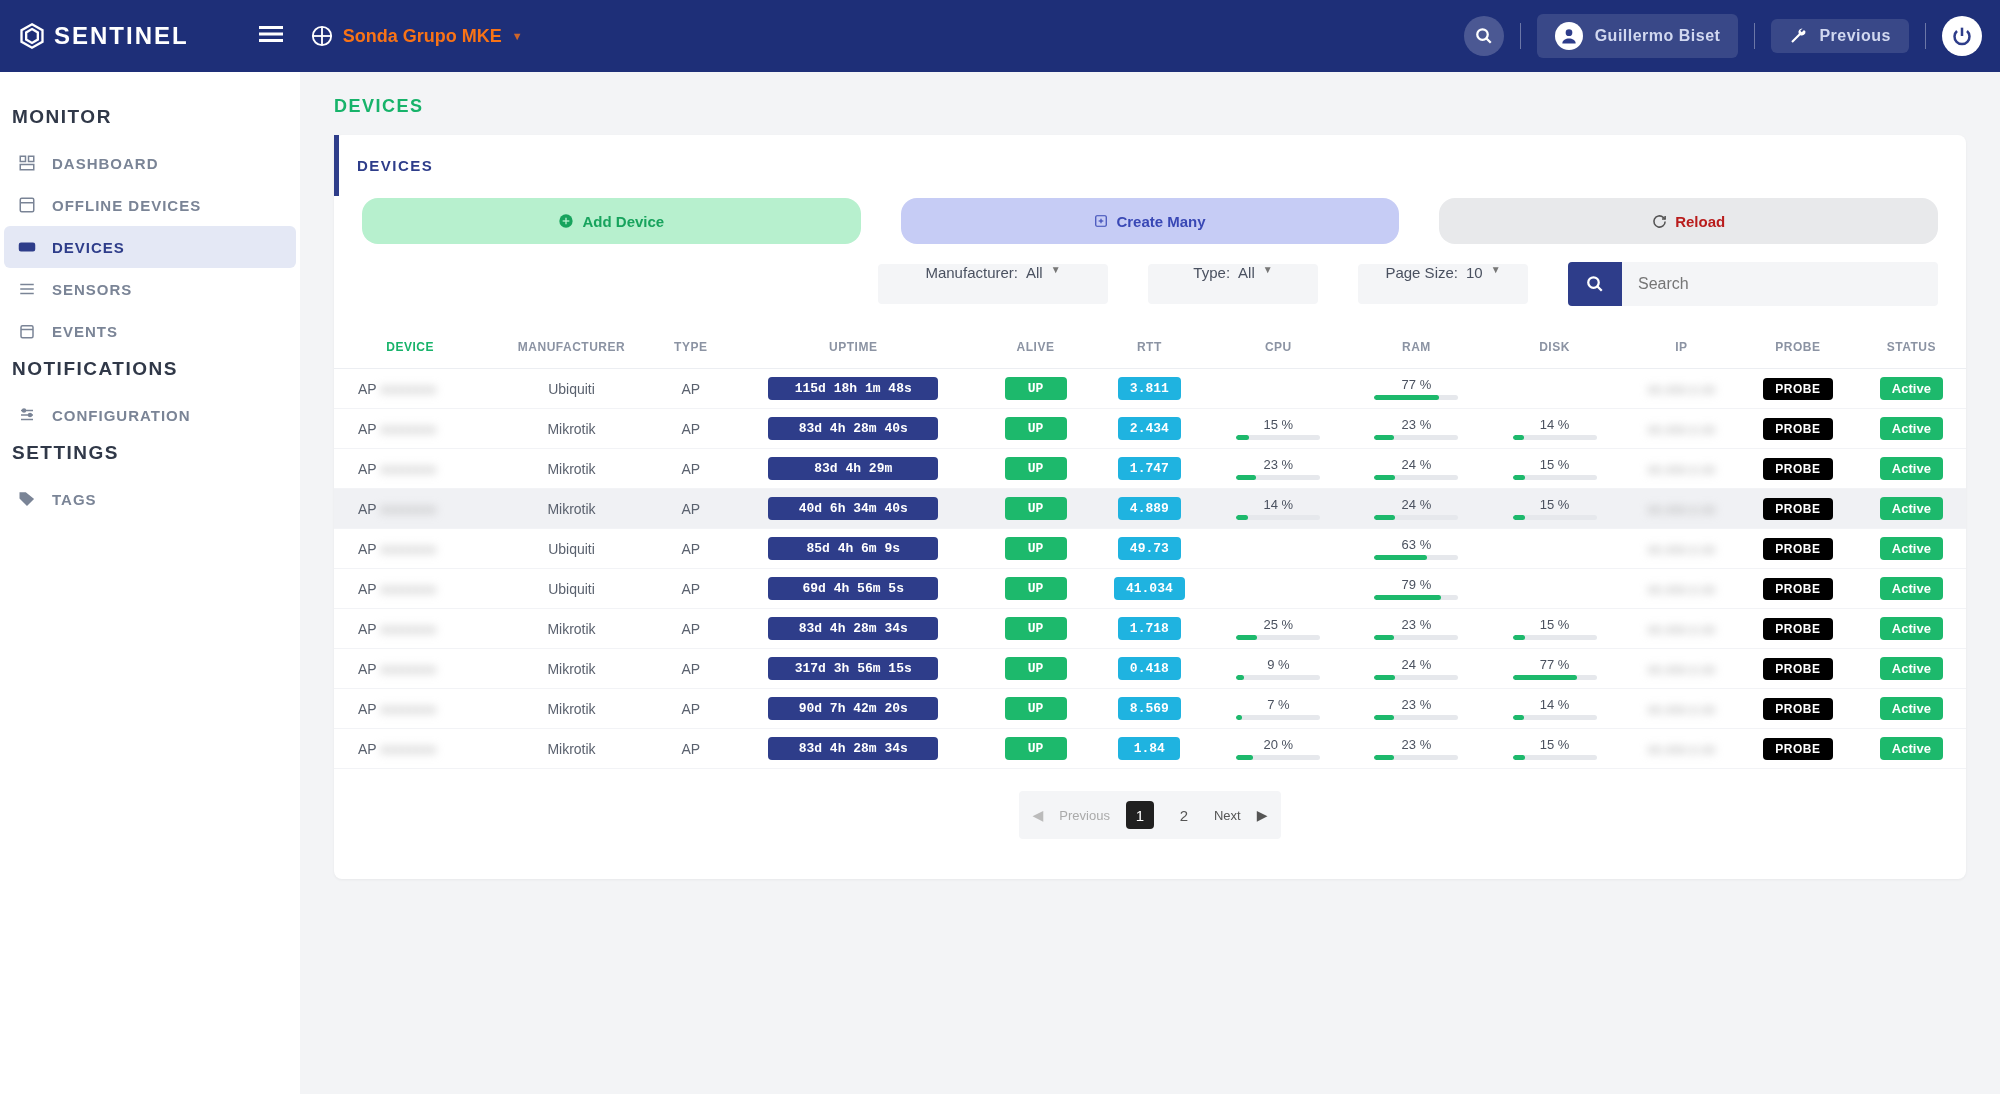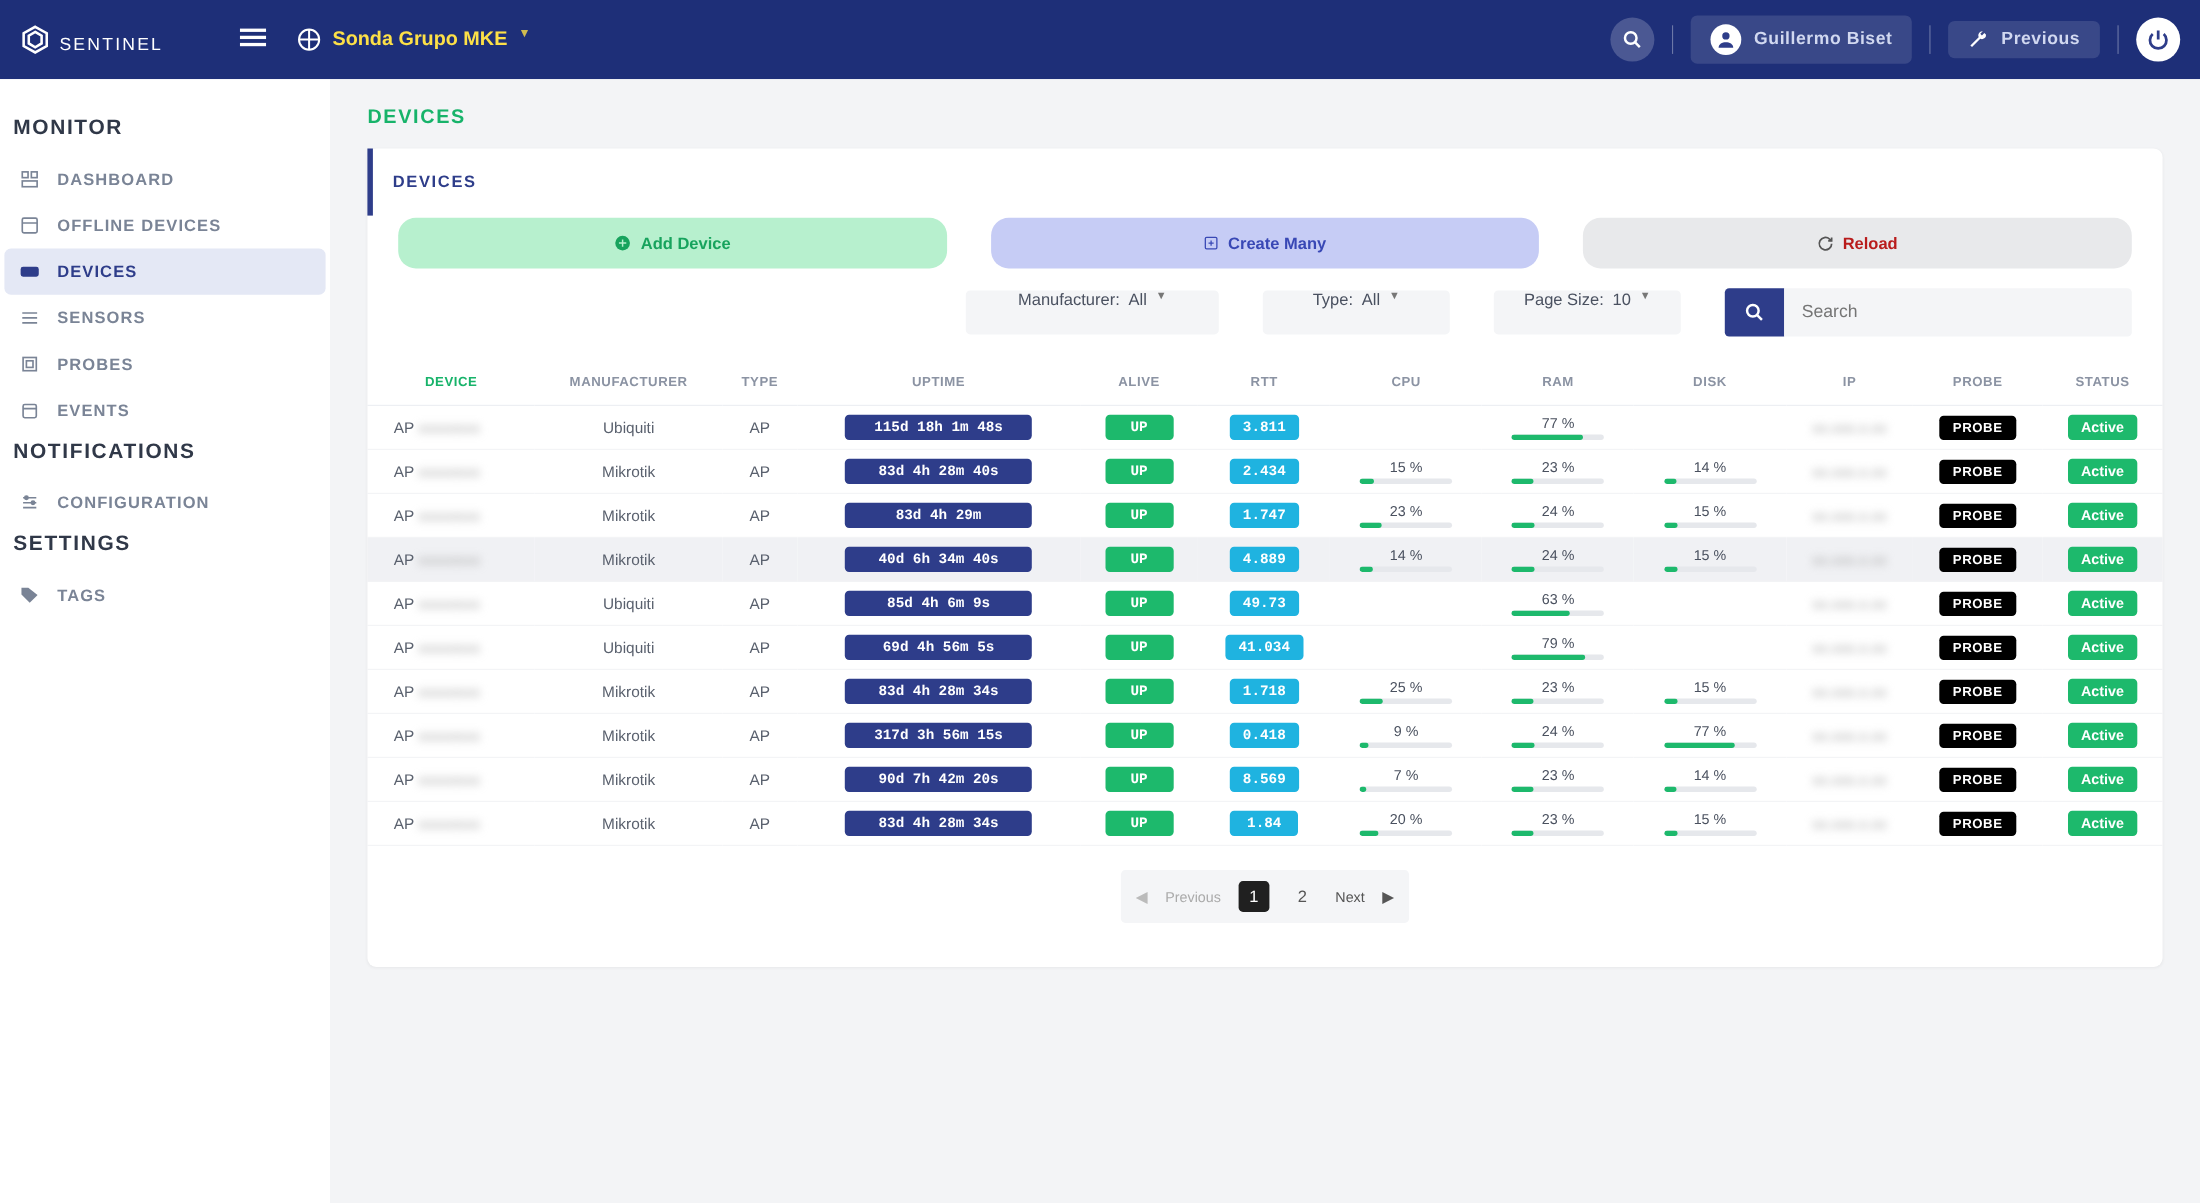--- a/index.html
+++ b/index.html
@@ -1,21 +1,21 @@
 <!DOCTYPE html>
 <html><head>
 <meta charset="utf-8">
 <style>
 *{box-sizing:border-box;margin:0;padding:0;font-family:Arial,Helvetica,sans-serif}
 body{background:#fff;color:#333}
 .topbar{background:#1e2f78;height:72px;display:flex;align-items:center;padding:0 18px;color:#fff}
-.logo{display:flex;align-items:flex-end;gap:8px;font-weight:400;letter-spacing:2px;font-size:16px}
+.logo{display:flex;align-items:flex-end;gap:8px;font-weight:700;letter-spacing:2px;font-size:24px}
 .logo svg{width:28px;height:28px}
 .hamburger{margin-left:70px;cursor:pointer}
-.probe-selector{margin-left:28px;display:flex;gap:10px;font-weight:600;font-size:18px;color:#fde047;cursor:pointer}
+.probe-selector{margin-left:28px;display:flex;align-items:center;gap:10px;font-weight:600;font-size:18px;color:#f97316;cursor:pointer}
 .probe-selector .caret{font-size:11px;opacity:.8}
 .spacer{flex:1}
 .tb-divider{width:1px;height:26px;background:rgba(255,255,255,.35);margin:0 16px}
 .tb-icon-btn{width:40px;height:40px;border-radius:50%;background:rgba(255,255,255,.2);display:flex;align-items:center;justify-content:center;cursor:pointer}
 .pill{background:rgba(255,255,255,.12);border-radius:6px;padding:8px 18px;display:flex;align-items:center;gap:12px;color:#d1d8f0;font-weight:600;letter-spacing:.5px;cursor:pointer}
 .pill .avatar{width:28px;height:28px;border-radius:50%;background:#fff;display:flex;align-items:center;justify-content:center}
 .power-btn{width:40px;height:40px;border-radius:50%;background:#fff;display:flex;align-items:center;justify-content:center;cursor:pointer}
 
 .layout{display:flex}
 .sidebar{width:300px;background:#fff;padding:28px 4px;min-height:calc(100vh - 72px)}
@@ -153,27 +153,20 @@
         </svg>
       <span>DEVICES</span>
       </div>
       <div class="nav-item ">
       <svg viewBox="0 0 24 24" fill="none" stroke="currentColor" stroke-width="2">
           <line x1="3" y1="6" x2="21" y2="6"></line>
           <line x1="3" y1="12" x2="21" y2="12"></line>
           <line x1="3" y1="18" x2="21" y2="18"></line>
         </svg>
       <span>SENSORS</span>
-      </div>
-      <div class="nav-item ">
-      <svg viewBox="0 0 24 24" fill="none" stroke="currentColor" stroke-width="2">
-          <rect x="4" y="4" width="16" height="16"></rect>
-          <rect x="8" y="8" width="8" height="8"></rect>
-        </svg>
-      <span>PROBES</span>
       </div>
       <div class="nav-item ">
       <svg viewBox="0 0 24 24" fill="none" stroke="currentColor" stroke-width="2">
           <rect x="4" y="5" width="16" height="16" rx="2"></rect>
           <line x1="4" y1="10" x2="20" y2="10"></line>
         </svg>
       <span>EVENTS</span>
       </div>
       <h3>NOTIFICATIONS</h3>
       <div class="nav-item ">

